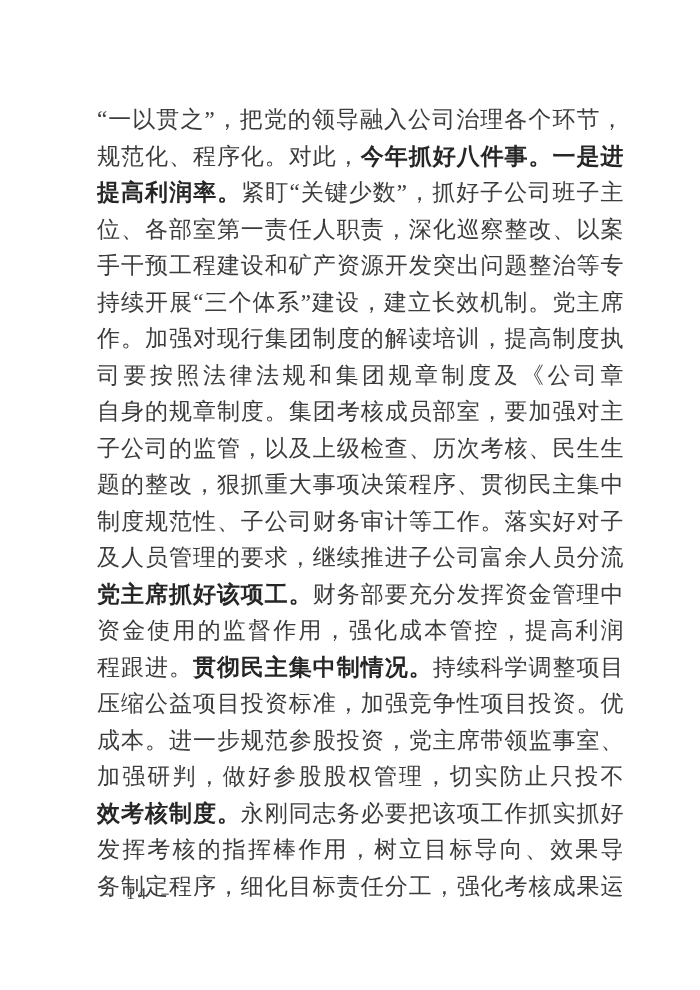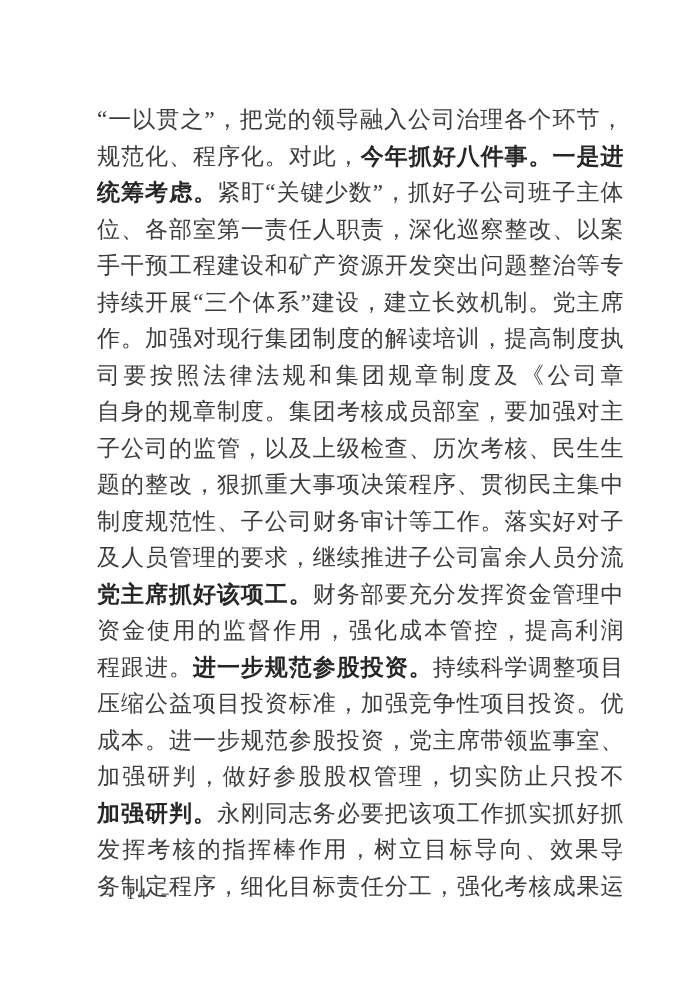--- a/index.html
+++ b/index.html
@@ -49,35 +49,35 @@
     font-family: "Liberation Serif", "DejaVu Serif", serif;
   }
 </style>
 </head>
 <body>
 
 <div class="page">
   <div class="text-block">
       <div class="line"><span class="seg">“一以贯之”，把党的领导融入公司治理各个环节，实现制度化、</span></div>
       <div class="line"><span class="seg">规范化、程序化。对此，</span><span class="seg bold">今年抓好八件事。一是进一步加强企业</span></div>
-      <div class="line"><span class="seg bold">统筹考虑。</span><span class="seg">紧盯“关键少数”，抓好子公司班子主体责任和各单</span></div>
+      <div class="line"><span class="seg bold">提高利润率。</span><span class="seg">紧盯“关键少数”，抓好子公司班子主体责任和各单</span></div>
       <div class="line"><span class="seg">位、各部室第一责任人职责，深化巡察整改、以案促改、违规插</span></div>
       <div class="line"><span class="seg">手干预工程建设和矿产资源开发突出问题整治等专项工作成果，</span></div>
       <div class="line"><span class="seg">持续开展“三个体系”建设，建立长效机制。党主席抓好该项工</span></div>
       <div class="line"><span class="seg">作。加强对现行集团制度的解读培训，提高制度执行力。各子公</span></div>
       <div class="line"><span class="seg">司要按照法律法规和集团规章制度及《公司章程》，全面修订完善</span></div>
       <div class="line"><span class="seg">自身的规章制度。集团考核成员部室，要加强对主要业务领域和</span></div>
       <div class="line"><span class="seg">子公司的监管，以及上级检查、历次考核、民生生活会等反馈问</span></div>
       <div class="line"><span class="seg">题的整改，狠抓重大事项决策程序、贯彻民主集中制情况、内部</span></div>
       <div class="line"><span class="seg">制度规范性、子公司财务审计等工作。落实好对子公司工资总额</span></div>
       <div class="line"><span class="seg">及人员管理的要求，继续推进子公司富余人员分流工作。</span></div>
       <div class="line"><span class="seg bold">党主席抓好该项工。</span><span class="seg">财务部要充分发挥资金管理中心对下属子公司</span></div>
       <div class="line"><span class="seg">资金使用的监督作用，强化成本管控，提高利润率，监事室要全</span></div>
-      <div class="line"><span class="seg">程跟进。</span><span class="seg bold">进一步规范参股投资。</span><span class="seg">持续科学调整项目类型和项目规模，</span></div>
+      <div class="line"><span class="seg">程跟进。</span><span class="seg bold">贯彻民主集中制情况。</span><span class="seg">持续科学调整项目类型和项目规模，</span></div>
       <div class="line"><span class="seg">压缩公益项目投资标准，加强竞争性项目投资。优化设计，管控</span></div>
       <div class="line"><span class="seg">成本。进一步规范参股投资，党主席带领监事室、投资发展部，</span></div>
       <div class="line"><span class="seg">加强研判，做好参股股权管理，切实防止只投不管。</span></div>
-      <div class="line"><span class="seg bold">加强研判。</span><span class="seg">永刚同志务必要把该项工作抓实抓好抓到位，充分</span></div>
+      <div class="line"><span class="seg bold">效考核制度。</span><span class="seg">永刚同志务必要把该项工作抓实抓好抓到位，充分</span></div>
       <div class="line"><span class="seg">发挥考核的指挥棒作用，树立目标导向、效果导向。优化目标任</span></div>
       <div class="line"><span class="seg">务制定程序，细化目标责任分工，强化考核成果运用，统筹考虑</span></div>
     </div>
   <div class="page-number">－ 14 －</div>
 </div>
 
 </body></html>

